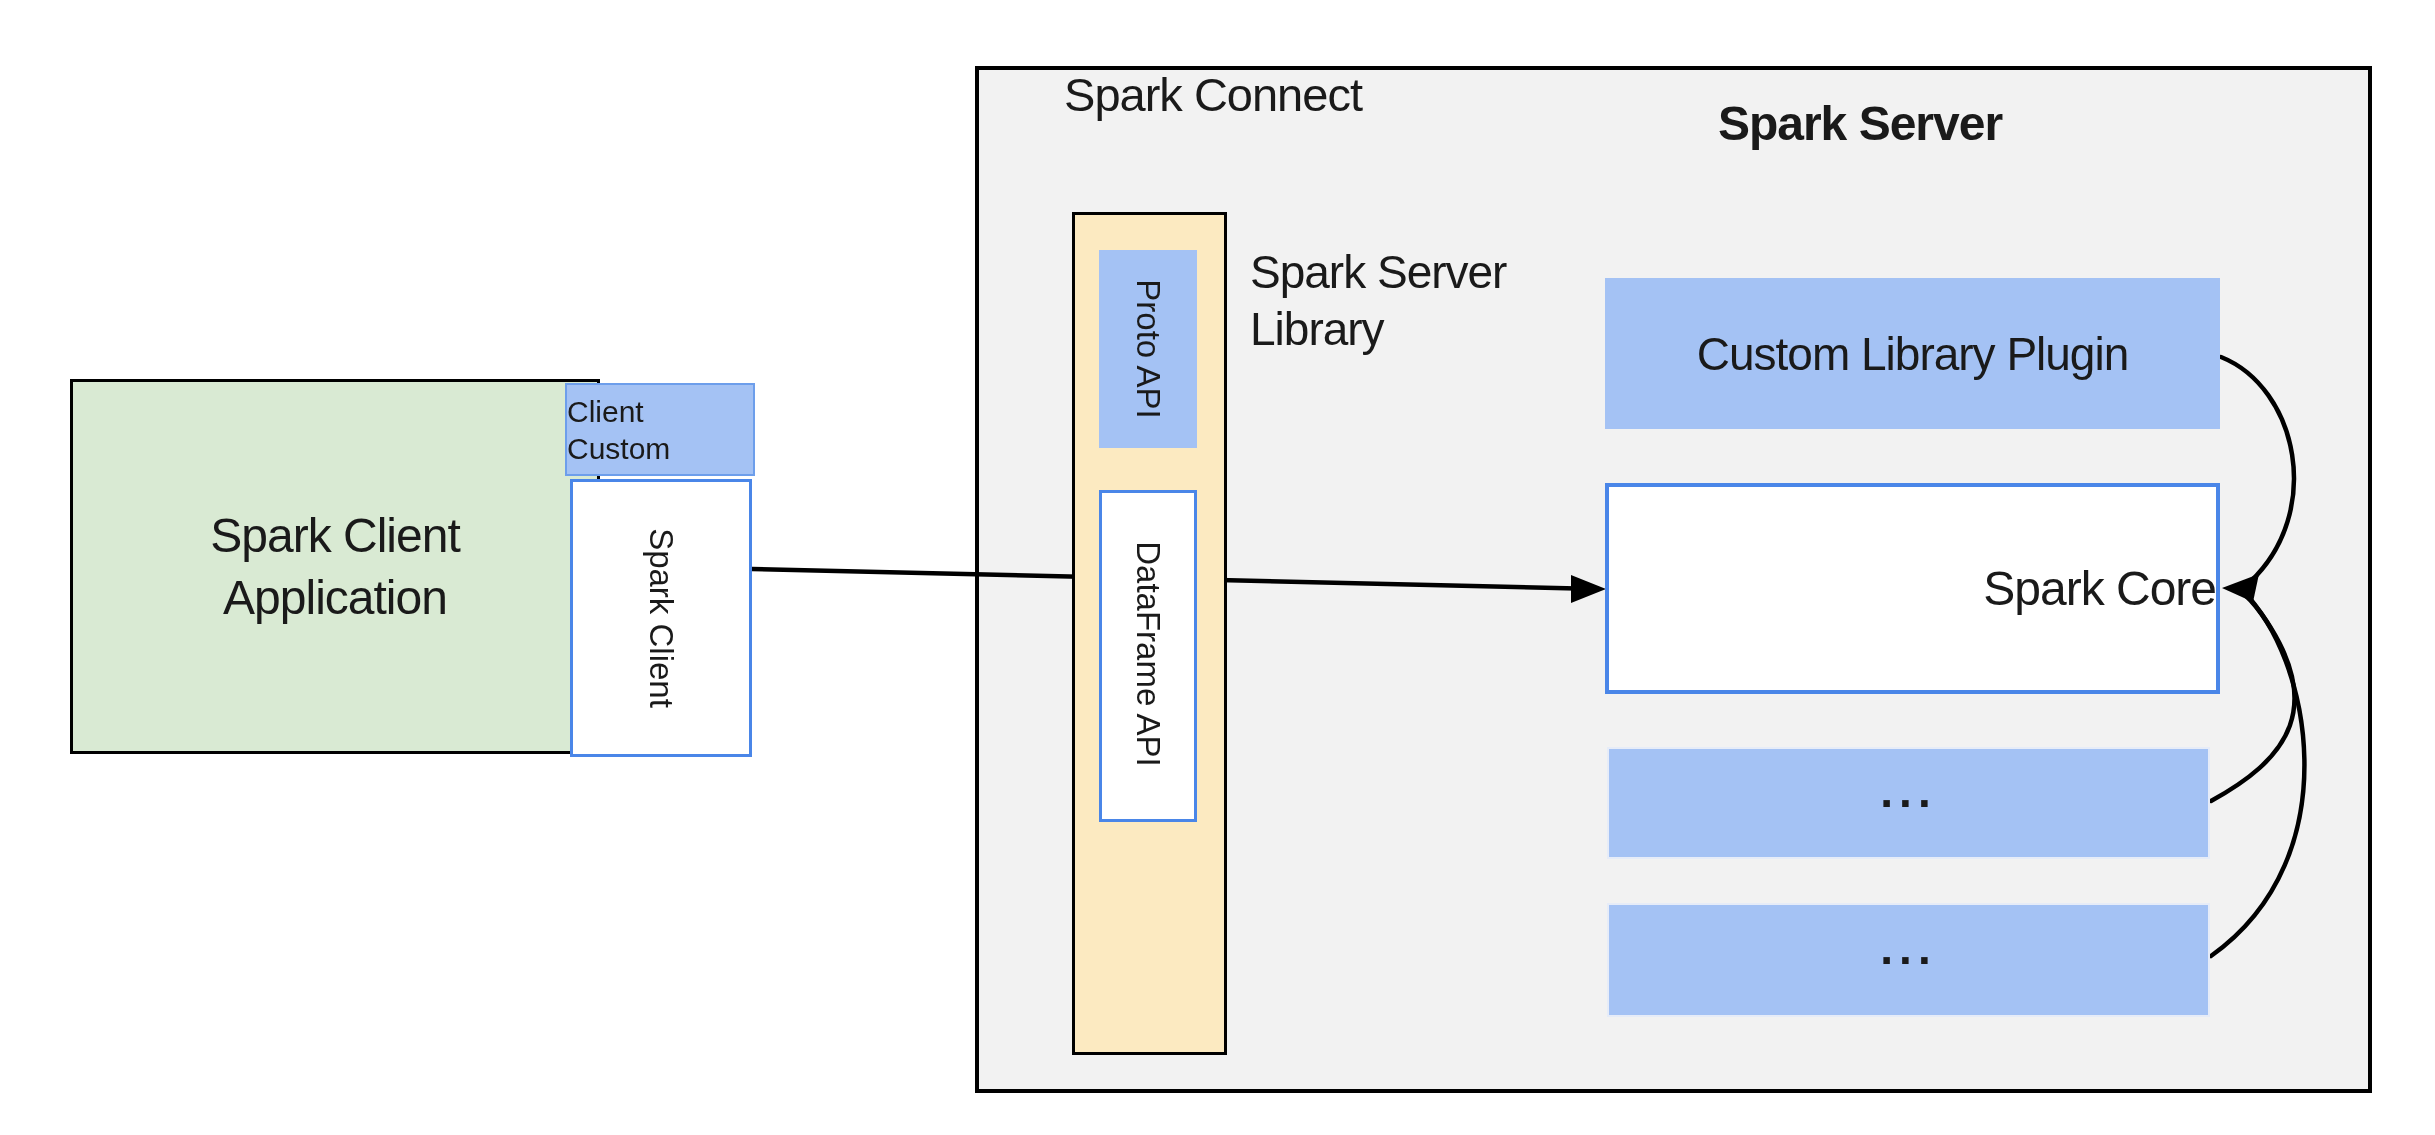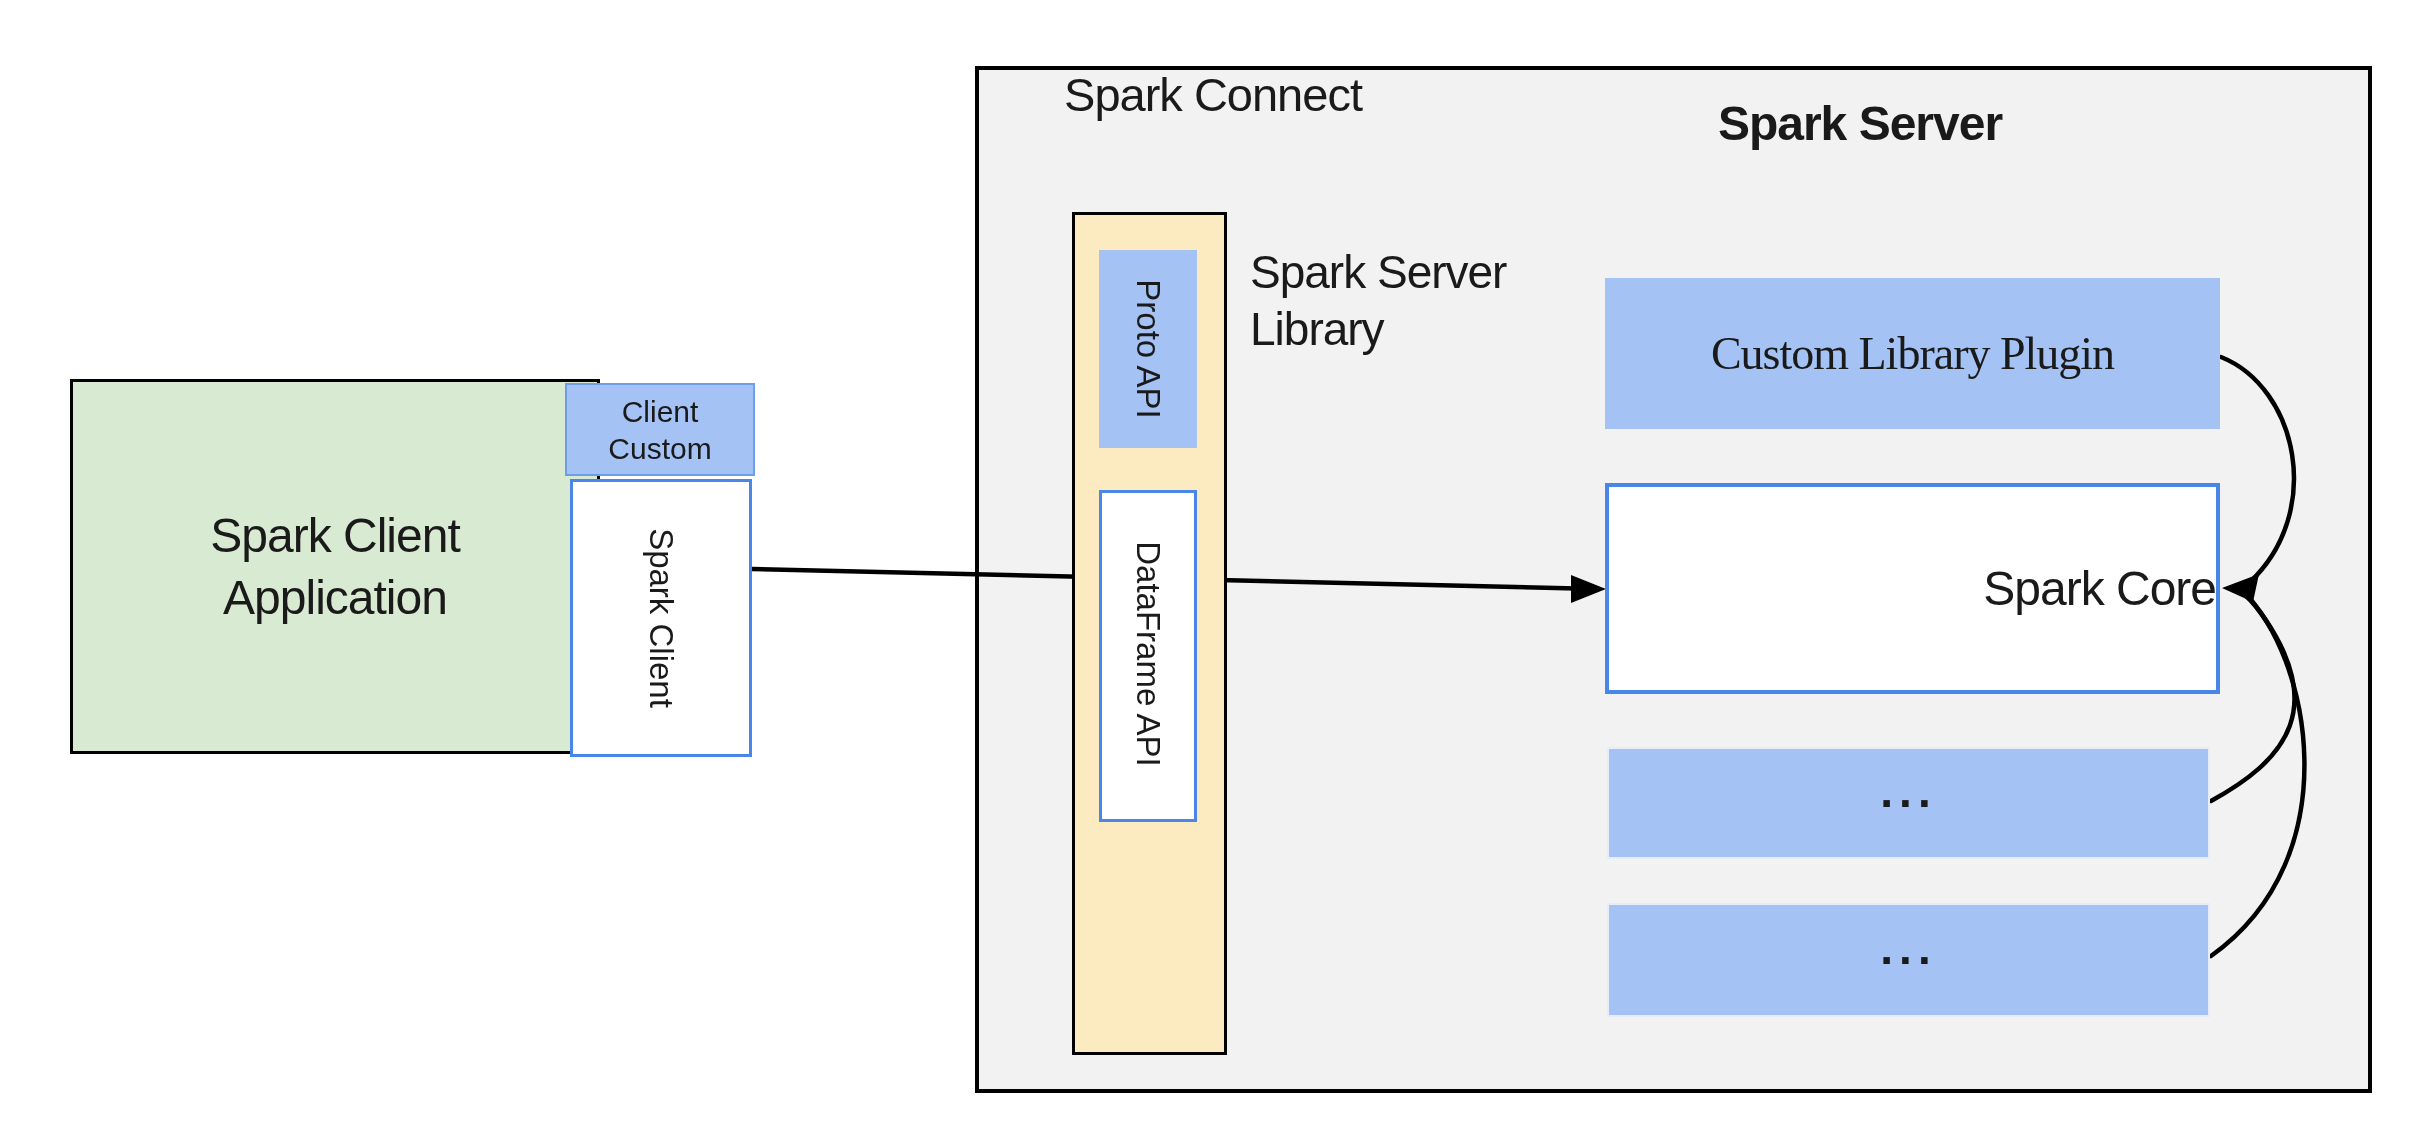--- a/index.html
+++ b/index.html
@@ -25,21 +25,21 @@
   }
   .green-box{
     left:70px;top:379px;width:530px;height:375px;
     background:var(--green-fill);border:3px solid var(--black);
     display:flex;flex-direction:column;align-items:center;justify-content:center;
   }
   .green-box .line{font-size:48px;line-height:62px;letter-spacing:-1px;}
   .client-package{
     left:565px;top:383px;width:190px;height:93px;
     background:var(--blue-fill);border:2px solid var(--package-border);
-    display:flex;flex-direction:column;align-items:center;justify-content:center;
+    display:flex;flex-direction:column;align-items:flex-start;justify-content:center;
   }
   .client-package .line{font-size:30px;line-height:37px;}
   .spark-client{
     left:570px;top:479px;width:182px;height:278px;
     background:var(--white-fill);border:3px solid var(--blue-border);
     display:flex;align-items:center;justify-content:center;
   }
   .yellow-bar{
     left:1072px;top:212px;width:155px;height:843px;
     background:var(--yellow-fill);border:3px solid var(--black);
@@ -65,21 +65,21 @@
     left:1690px;top:98px;width:340px;text-align:center;
     font-size:48px;line-height:52px;font-weight:bold;letter-spacing:-1px;
   }
   .server-library-label{
     left:1250px;top:244px;width:430px;text-align:left;
     font-size:46px;line-height:57px;letter-spacing:-1px;
   }
   .plugin-box{
     left:1605px;top:278px;width:615px;height:151px;background:var(--blue-fill);
     display:flex;align-items:center;justify-content:center;
-    font-size:46px;letter-spacing:-1px;font-family:Liberation Serif, serif;
+    font-size:46px;letter-spacing:-1px;
   }
   .core-box{
     left:1605px;top:483px;width:615px;height:211px;
     background:var(--white-fill);border:4px solid var(--blue-border);
     display:flex;align-items:center;justify-content:flex-end;
     font-size:48px;letter-spacing:-1px;
   }
   .dots-box{
     left:1607px;top:747px;width:603px;height:112px;background:var(--blue-fill);
     border:2px solid #e6ecf8;

